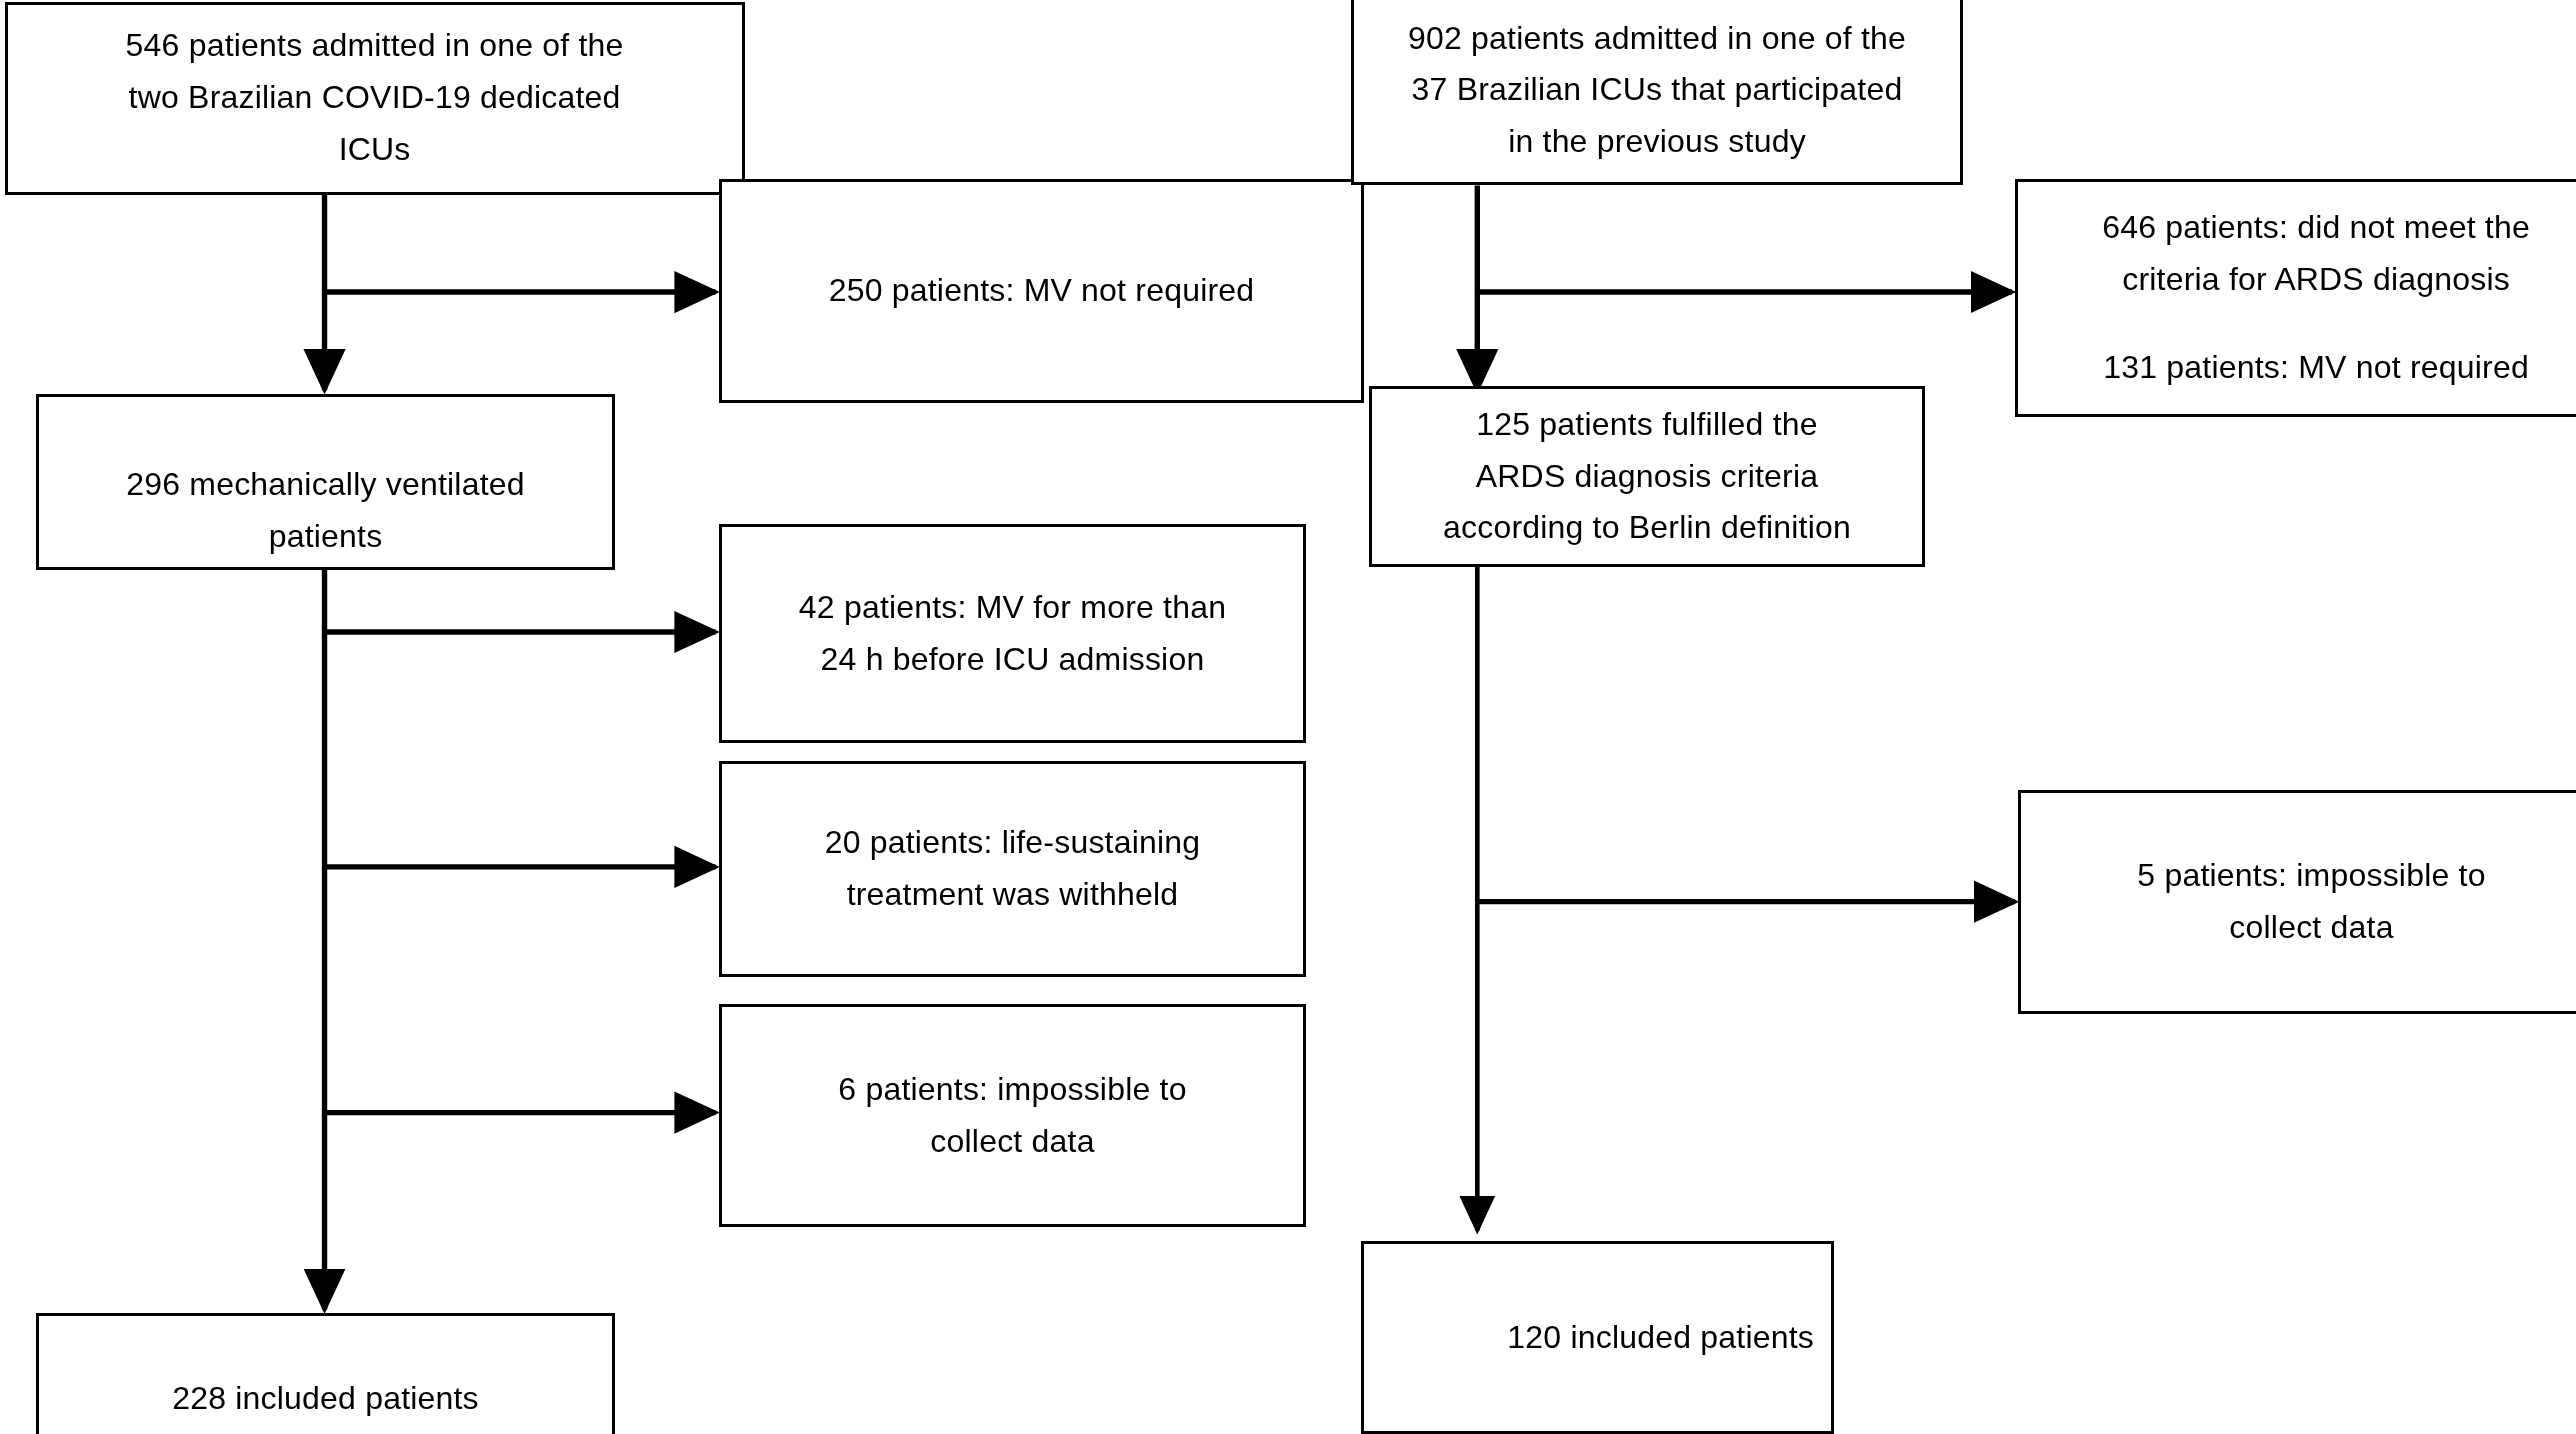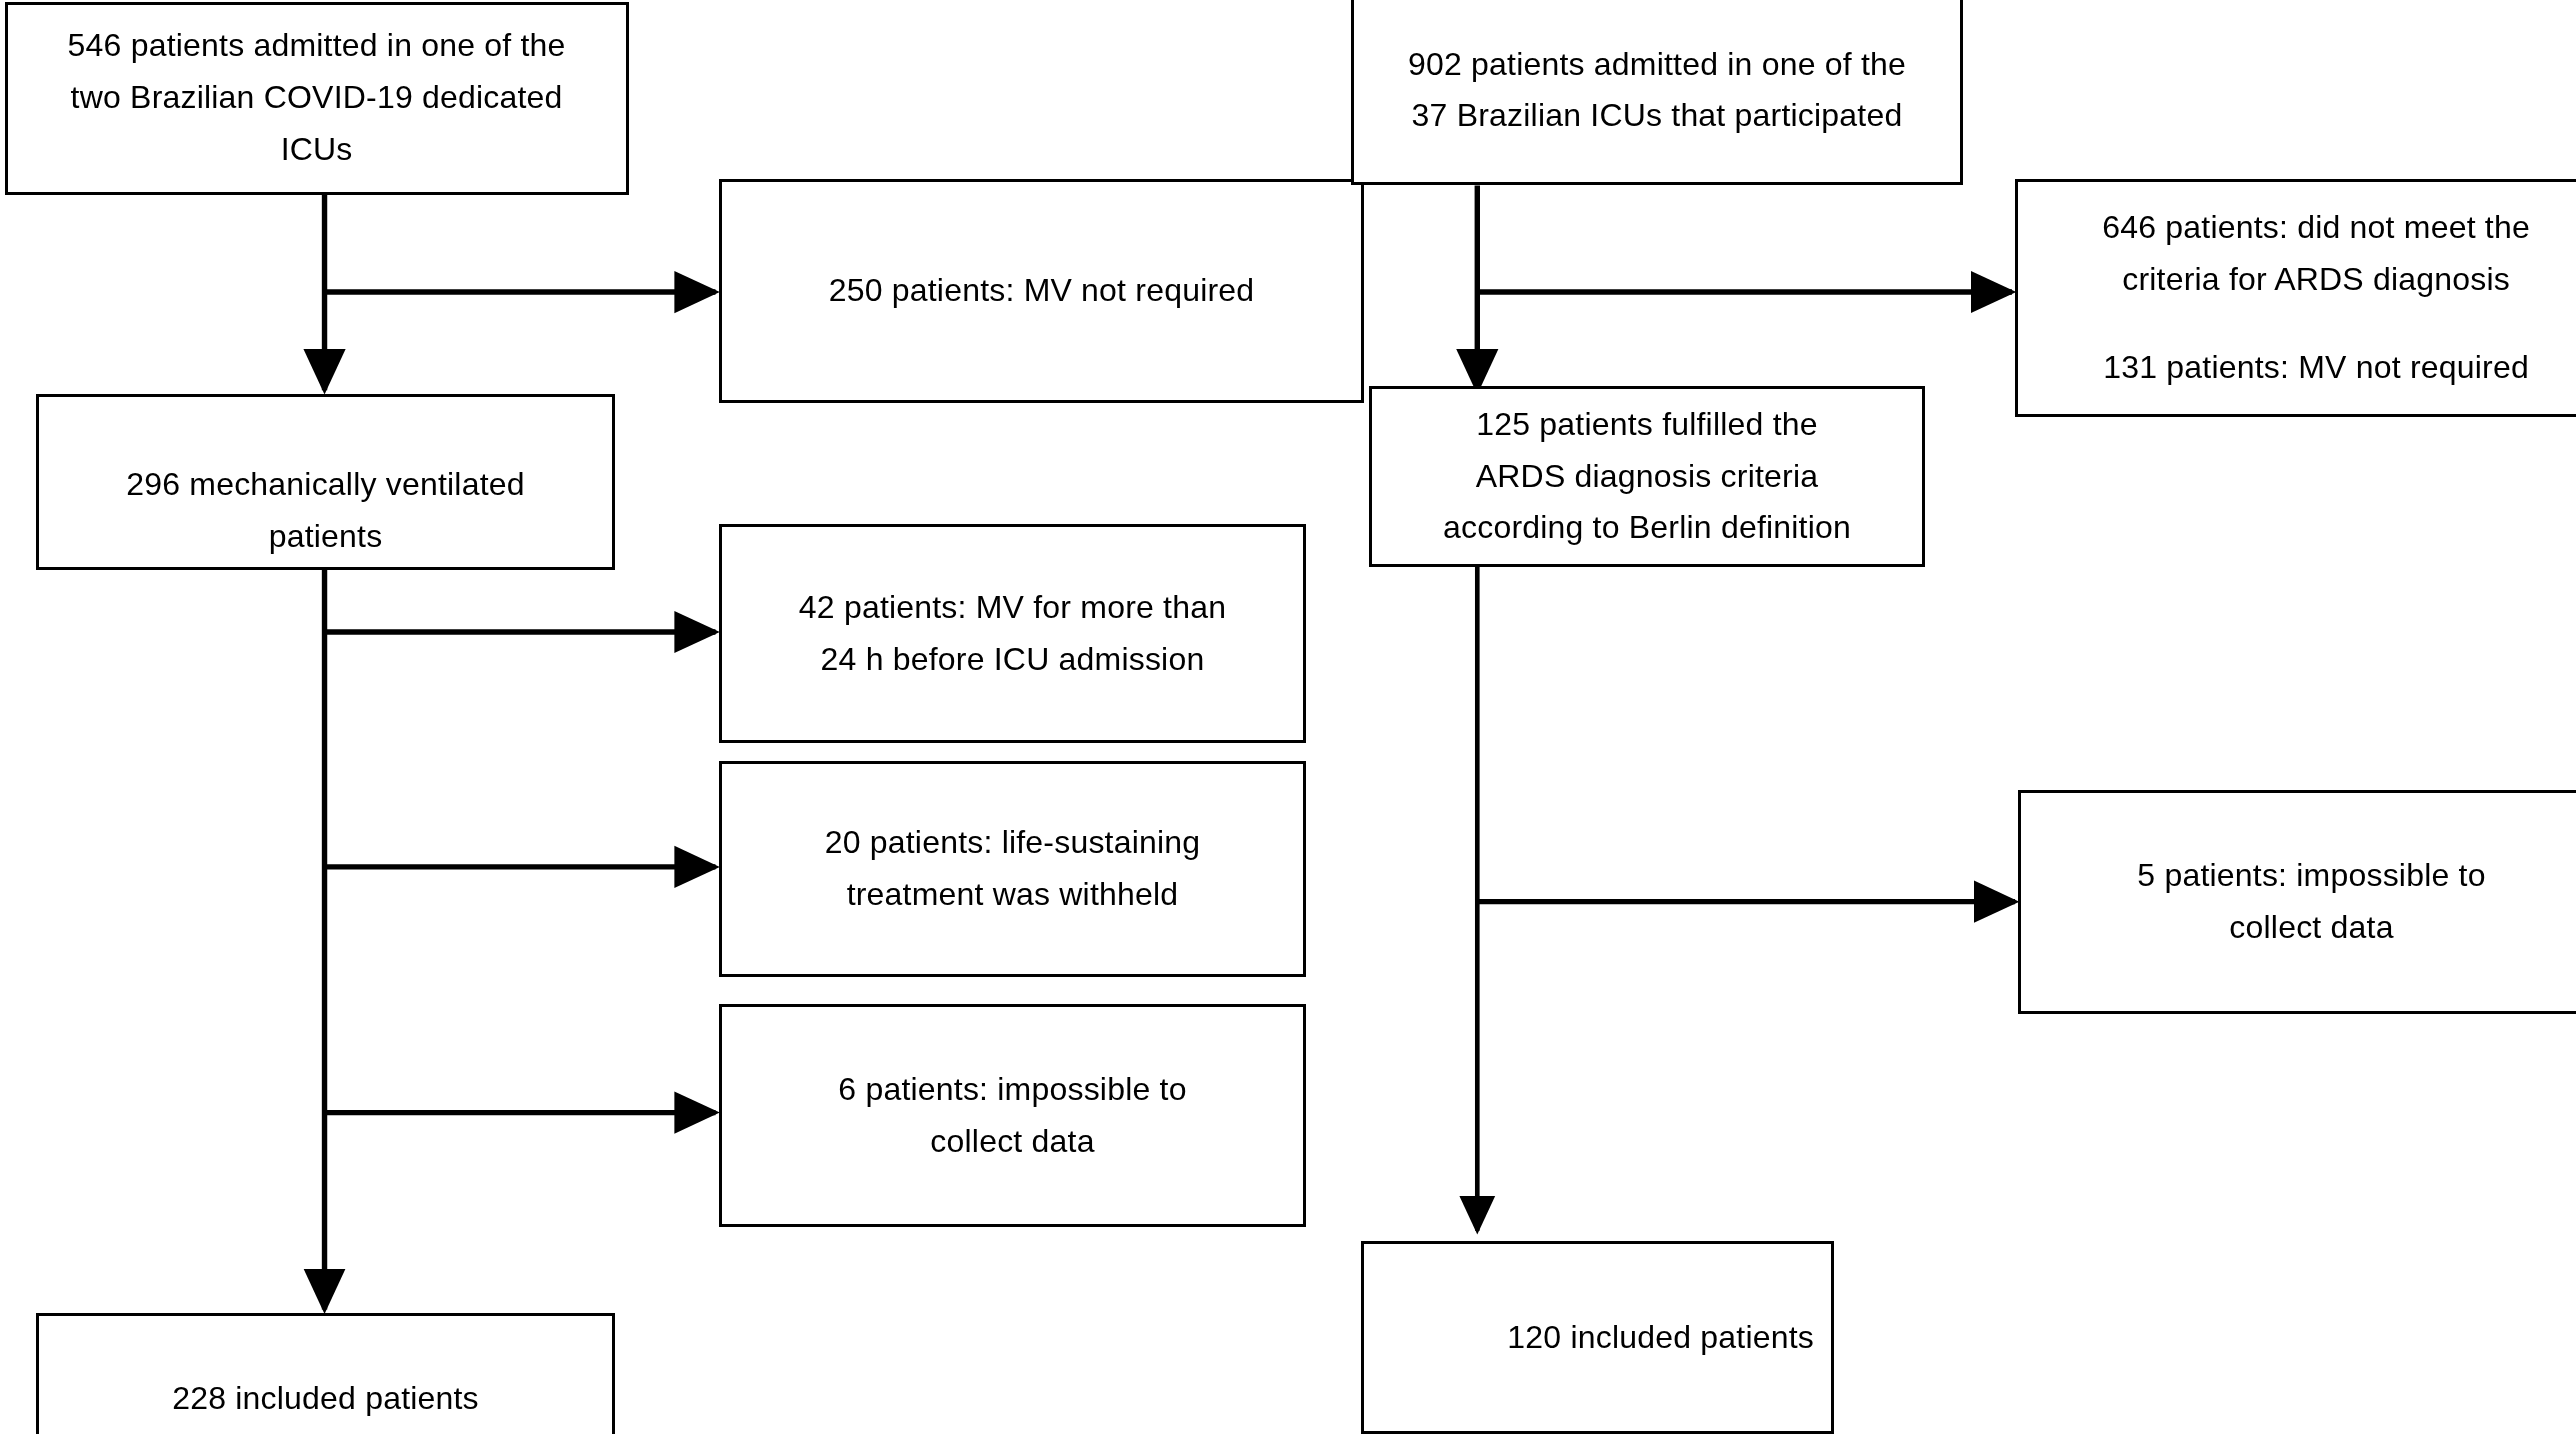--- a/index.html
+++ b/index.html
@@ -79,21 +79,21 @@
       <path d="M1912,240 L1912,505" stroke="#000000" stroke-width="7" fill="none" marker-end="url(#ah)"></path>
 
       <path d="M1912,378 L2604,378" stroke="#000000" stroke-width="7" fill="none" marker-end="url(#ah)"></path>
 
       <path d="M1912,733 L1912,1593" stroke="#000000" stroke-width="6" fill="none" marker-end="url(#ah)"></path>
 
       <path d="M1912,1167 L2608,1167" stroke="#000000" stroke-width="7" fill="none" marker-end="url(#ah)"></path>
     </g>
   </svg>
 
-  <div class="node" style="left:4.6px; top:1.5px; width:624px; height:193px;align-items:center;">
+  <div class="node" style="left:4.6px; top:1.5px; width:740px; height:193px;align-items:center;">
     <div class="txt">
         <span class="line">546 patients admitted in one of the</span>
         <span class="line">two Brazilian COVID-19 dedicated</span>
         <span class="line">ICUs</span>
       </div>
   </div>
 
   <div class="node" style="left:719px; top:179px; width:645px; height:224px;">
     <div class="txt">
         <span class="line">250 patients: MV not required</span>
@@ -131,20 +131,21 @@
   <div class="node" style="left:36px; top:1313px; width:579px; height:172px;">
     <div class="txt">
         <span class="line">228 included patients</span>
       </div>
   </div>
 
   <div class="node" style="left:1351px; top:-4.6px; width:612px; height:190px;">
     <div class="txt">
         <span class="line">902 patients admitted in one of the</span>
         <span class="line">37 Brazilian ICUs that participated</span>
+        <span class="line">in the previous study</span>
       </div>
   </div>
 
   <div class="node" style="left:2015px; top:179px; width:587px; height:238px; padding-left:26px; padding-right:10.8px;">
     <div class="txt">
         <span class="line">646 patients: did not meet the</span>
         <span class="line">criteria for ARDS diagnosis</span>
         <span class="gap"></span>
         <span class="line">131 patients: MV not required</span>
       </div>

